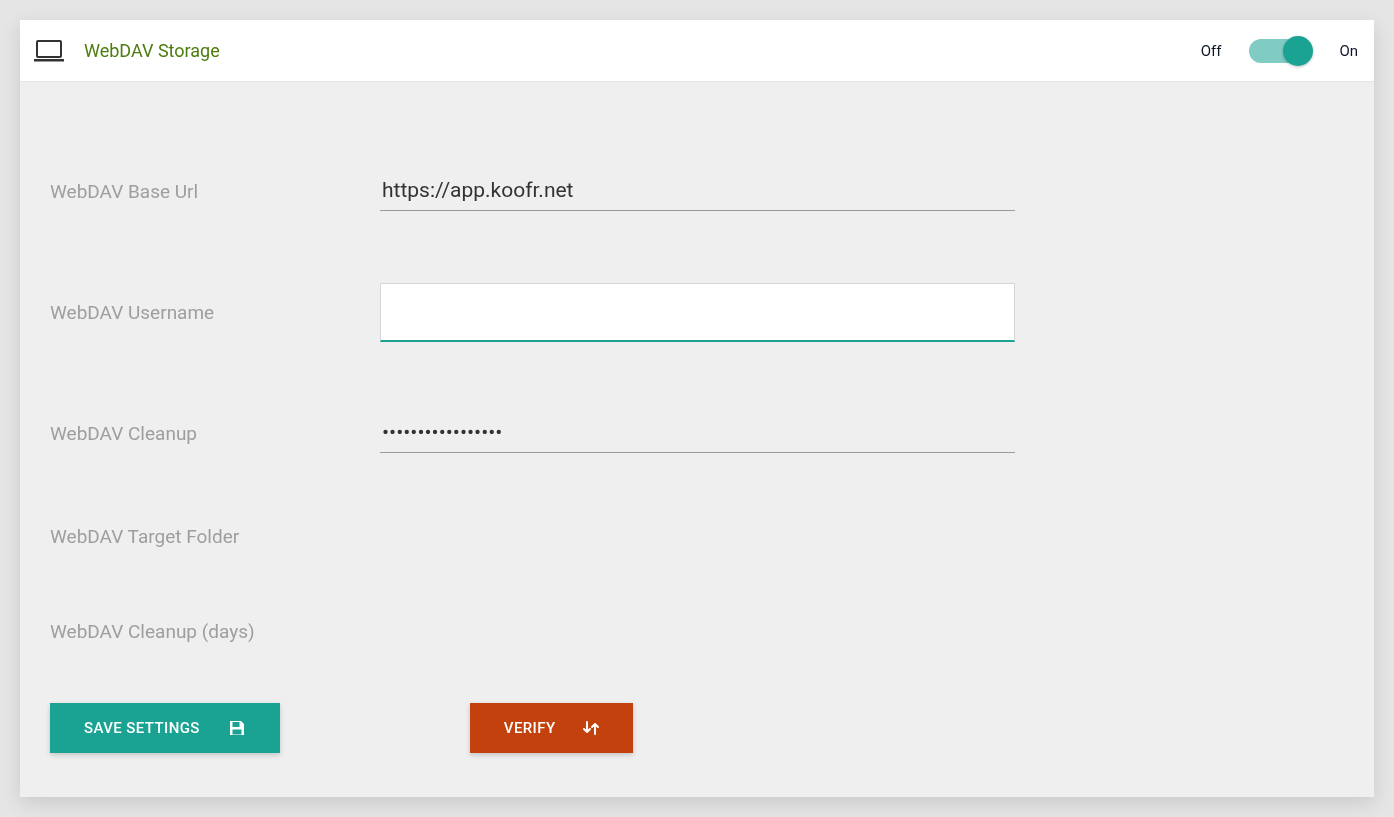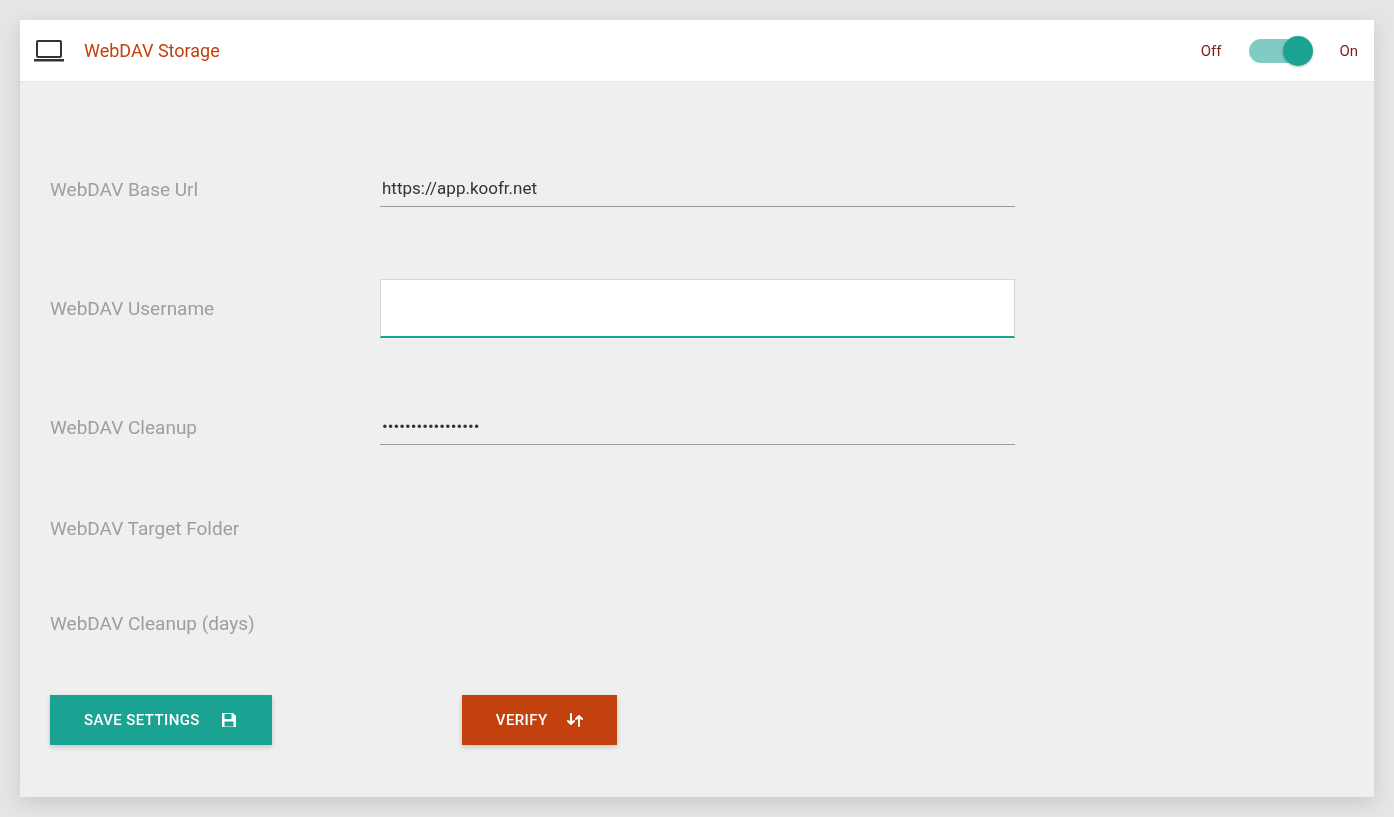--- a/index.html
+++ b/index.html
@@ -33,28 +33,28 @@
     display: flex;
     align-items: center;
     gap: 20px;
   }
   .laptop-icon svg {
     display: block;
   }
   .header-title {
     font-size: 18px;
     font-weight: 400;
-    color: #c2410c;
+    color: #4d7c0f;
   }
   .header-right {
     margin-left: auto;
     display: flex;
     align-items: center;
     gap: 28px;
-    color: #7f1d1d;
+    color: #0f172a;
     font-size: 15px;
   }
   .toggle {
     position: relative;
     width: 62px;
     height: 24px;
     background: #80cbc4;
     border-radius: 14px;
     cursor: pointer;
   }
@@ -86,21 +86,21 @@
     font-weight: 400;
   }
   .form-control-wrap {
     width: 635px;
   }
   .underline-input {
     width: 100%;
     border: none;
     border-bottom: 1px solid #9a9a9a;
     background: transparent;
-    font-size: 17px;
+    font-size: 21px;
     color: #333;
     padding: 6px 2px 8px 2px;
     outline: none;
     font-family: inherit;
   }
   .underline-input::placeholder {
     color: #b5b5b5;
   }
   .boxed-input {
     width: 100%;
@@ -116,21 +116,21 @@
   .actions {
     display: flex;
     align-items: center;
     gap: 190px;
     margin-top: -12px;
   }
   .btn {
     display: inline-flex;
     align-items: center;
     justify-content: center;
-    gap: 20px;
+    gap: 28px;
     height: 50px;
     padding: 0 34px;
     border: none;
     cursor: pointer;
     font-size: 15px;
     font-weight: 500;
     letter-spacing: 0.4px;
     color: #fff;
     box-shadow: 0 2px 5px rgba(0,0,0,0.18);
     font-family: inherit;

